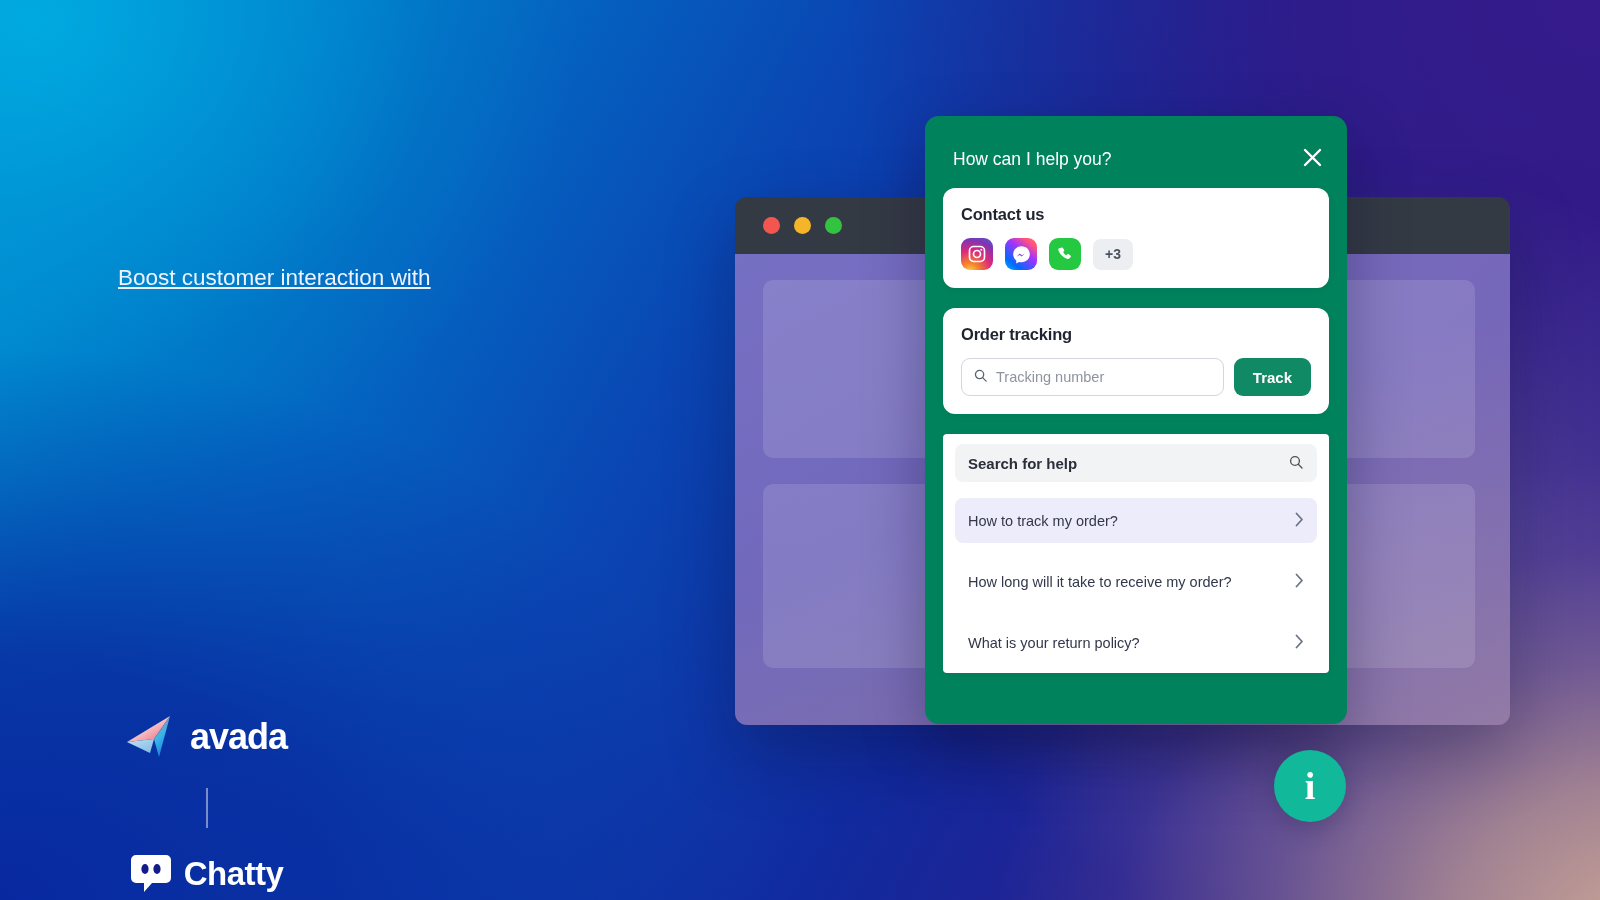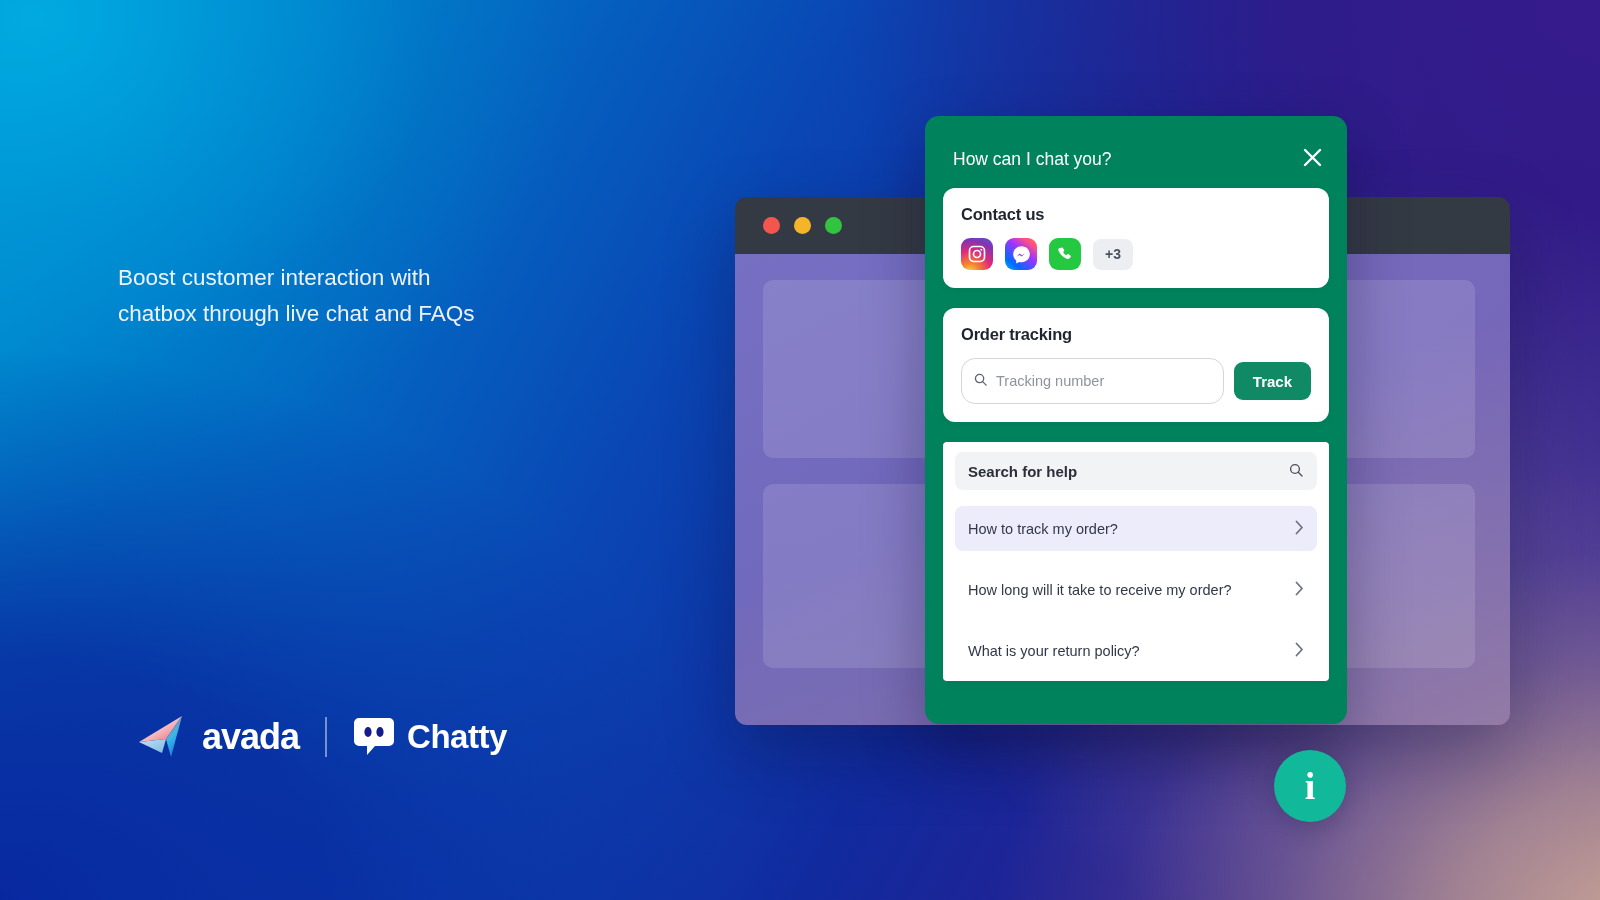--- a/index.html
+++ b/index.html
@@ -34,25 +34,25 @@
   }
 
   
   #hero { position:absolute; left:118px; top:228px; width:640px; }
   .hero-title{
     font-size:56px; font-weight:bold; color:#ffffff; letter-spacing:-1.2px;
     line-height:1.08; white-space:nowrap;
   }
   .hero-sub{
     margin-top:32px; font-size:22.5px; color:#eef2ff; line-height:1.62;
-    font-weight:400; max-width:470px;
-  }
-
-  
-  #brands{ position:absolute; left:138px; top:712px; display:flex; align-items:center; gap:26px; }
+    font-weight:400; max-width:470px;text-decoration:underline;
+  }
+
+  
+  #brands{ position:absolute; left:126px; top:712px; display:flex; align-items:center; gap:26px;flex-direction:column; }
   .brand{ display:flex; align-items:center; gap:12px; }
   .brand-name{ color:#fff; font-size:33px; font-weight:bold; letter-spacing:-0.5px; }
   .brand-name.avada{ font-size:36px; letter-spacing:-1px; }
   .brand-divider{ width:2px; height:40px; background:rgba(255,255,255,0.45); }
   .chatty-mark{ width:42px; height:40px; position:relative; }
 
   
   #browser{
     position:absolute; left:735px; top:197px; width:775px; height:528px;
     border-radius:12px; overflow:hidden;
@@ -111,21 +111,21 @@
   .cicon.fb{ background:linear-gradient(38deg,#00b2ff 0%,#006aff 22%,#a033ff 58%,#ff5280 82%,#ff7061 100%); }
   .cicon.wa{ background:#25c841; }
   .cicon.more{
     background:#eceef1; color:#4c5360; font-size:14px; font-weight:bold;
     min-width:40px; height:31px; border-radius:8px; padding:0 9px;
   }
 
   
   .track-row{ display:flex; align-items:center; gap:10px; margin-top:14px; }
   .track-input{
-    flex:1; height:46px; border:1px solid #d3d6dd; border-radius:14px;
+    flex:1; height:38px; border:1px solid #d3d6dd; border-radius:9px;
     display:flex; align-items:center; padding:8px 11px; gap:8px; background:#fff;
   }
   .track-input .ph{ color:#8e939e; font-size:14.5px; }
   .track-btn{
     background:#108a64; color:#fff; font-size:15px; font-weight:bold;
     height:38px; padding:0 19px; border-radius:9px; border:none; cursor:pointer;
     display:flex; align-items:center; justify-content:center;
     font-family:"Liberation Sans", sans-serif;
   }
 
@@ -172,21 +172,20 @@
   <div class="layer bg-tl"></div>
   <div class="layer bg-tr"></div>
   <div class="layer bg-bl"></div>
   <div class="layer bg-mid"></div>
   <div class="layer bg-br"></div>
 </div>
 
 <div id="hero">
   <div class="hero-sub">
     <div>Boost customer interaction with</div>
-    <div>chatbox through live chat and FAQs</div>
   </div>
 </div>
 
 <div id="brands">
   <div class="brand">
     <span>
       <svg width="52" height="46" viewBox="0 0 52 46">
         <defs>
           <linearGradient id="pp1" x1="0" y1="0" x2="1" y2="1">
             <stop offset="0%" stop-color="#ffffff"></stop>
@@ -233,21 +232,21 @@
   </div>
   <div class="browser-body">
     <div class="skeleton sk1"></div>
     <div class="skeleton sk2"></div>
   </div>
 </div>
 
 <div id="widget">
 
   <div class="w-header">
-    <div class="w-sub">How can I chat you?</div>
+    <div class="w-sub">How can I help you?</div>
     <div class="w-close">
       <svg width="19" height="19" viewBox="0 0 19 19">
         <path d="M2 2 L17 17 M17 2 L2 17" stroke="#ffffff" stroke-width="2.4" stroke-linecap="round"></path>
       </svg>
     </div>
   </div>
 
   <div class="w-body">
 
     <div class="card">

